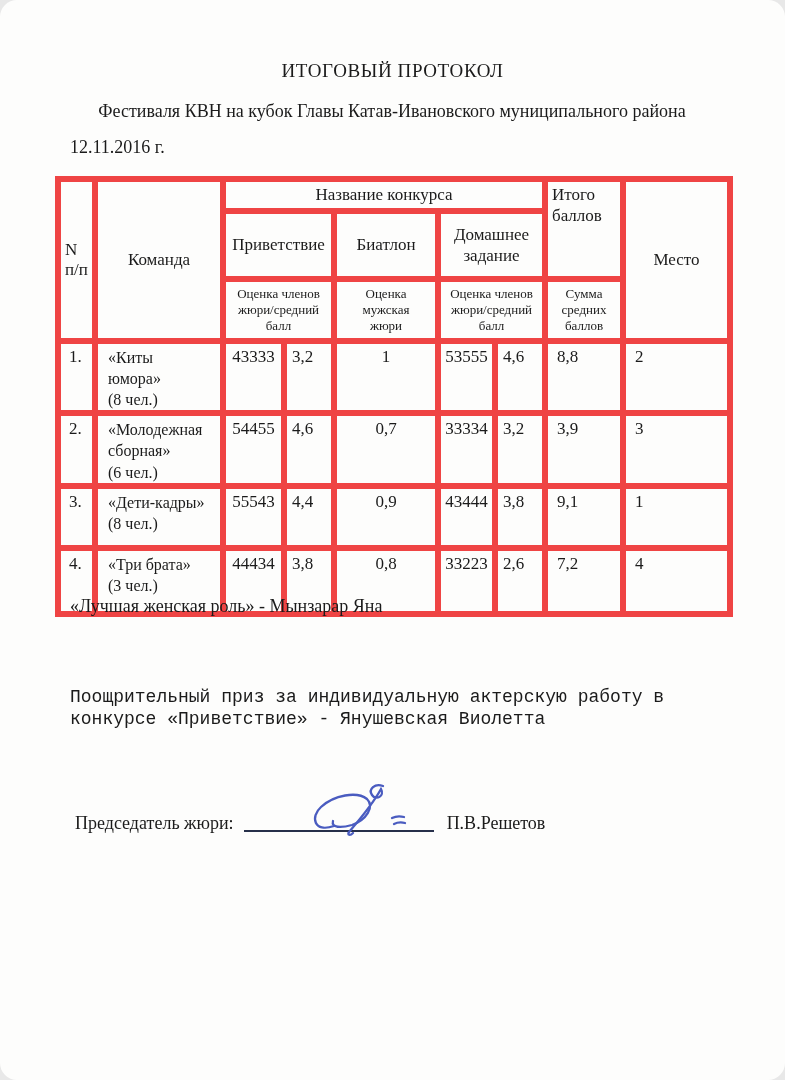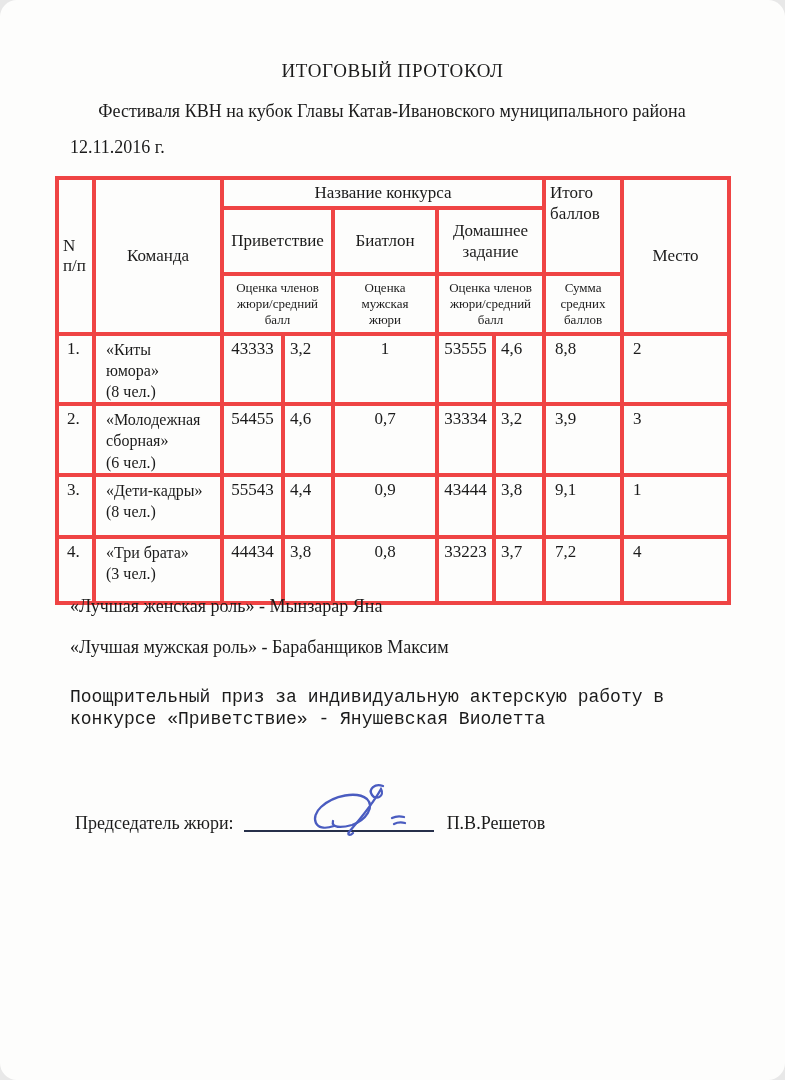--- a/index.html
+++ b/index.html
@@ -24,21 +24,21 @@
   .doc-date {
     position:absolute; top:137px; left:70px; font-size:18px;
   }
 
   table.protocol {
     position:absolute; top:176px; left:55px;
     width:672px; border-collapse:collapse; table-layout:fixed;
     font-size:17px;
   }
   .protocol th, .protocol td {
-    border:4px solid #ef4444;
+    border:6px solid #ef4444;
     font-weight:normal;
     padding:2px 4px;
   }
   .h-group   { text-align:center; height:22px; }
   .h-num     { text-align:left; vertical-align:middle; padding-left:7px; line-height:1.15; }
   .h-team    { text-align:center; vertical-align:middle; }
   .h-contest { text-align:center; vertical-align:middle; height:58px; line-height:1.25; }
   .h-total   { text-align:left; vertical-align:top; padding:4px 4px 0 10px; line-height:1.25; }
   .h-place   { text-align:center; vertical-align:middle; }
   .h-sub     { text-align:center; vertical-align:middle; font-size:13px;
@@ -166,29 +166,28 @@
       <tr class="r-3">
         <td class="c-num">4.</td>
         <td class="c-team">
           <div class="team-name" style="white-space:nowrap;">«Три брата»</div>
           <div class="team-size">(3 чел.)</div>
         </td>
         <td class="c-scores">44434</td>
         <td class="c-avg">3,8</td>
         <td class="c-bi">0,8</td>
         <td class="c-scores">33223</td>
-        <td class="c-avg">3,7</td>
+        <td class="c-avg">2,6</td>
         <td class="c-total">7,2</td>
         <td class="c-place">4</td>
       </tr>
     </tbody>
   </table>
 
   <div class="award award-1">«Лучшая женская роль» - Мынзарар Яна</div>
-  <div class="award award-2">«Лучшая мужская роль» - Барабанщиков Максим</div>
   <div class="award award-3">Поощрительный приз за индивидуальную актерскую работу в конкурсе «Приветствие» - Янушевская Виолетта</div>
 
   <div class="sig">
     <span class="sig-label">Председатель жюри:</span>
     <span class="sig-line">
       <svg class="sig-svg" width="120" height="60" viewBox="0 0 120 60">
         <g fill="none" stroke="#4a5cc0" stroke-width="2.3" stroke-linecap="round">
           <path d="M30,46 C10,53 6,37 17,27 C30,15 53,11 63,19 C71,27 62,40 48,45 C37,48 27,48 29,41"></path>
           <path d="M79,6 C71,3 64,9 68,15 C72,21 81,16 77,9 C71,20 57,38 45,52 C43,55 46,56 49,53"></path>
           <path d="M88,38 C92,36 96,36 100,37"></path>

